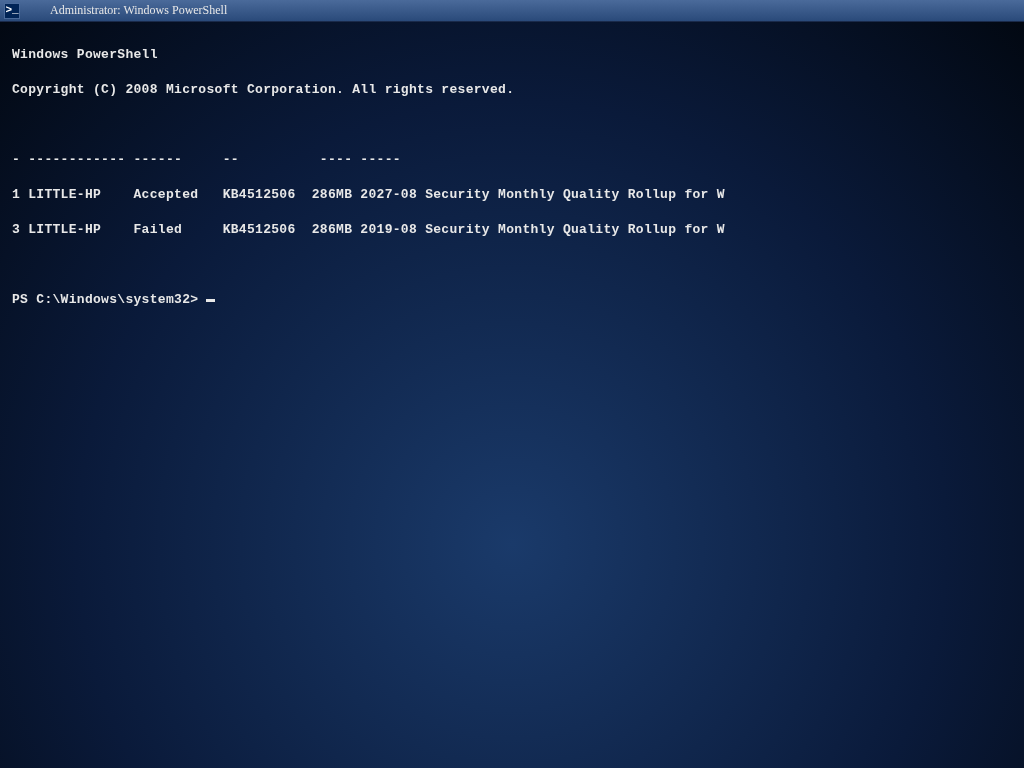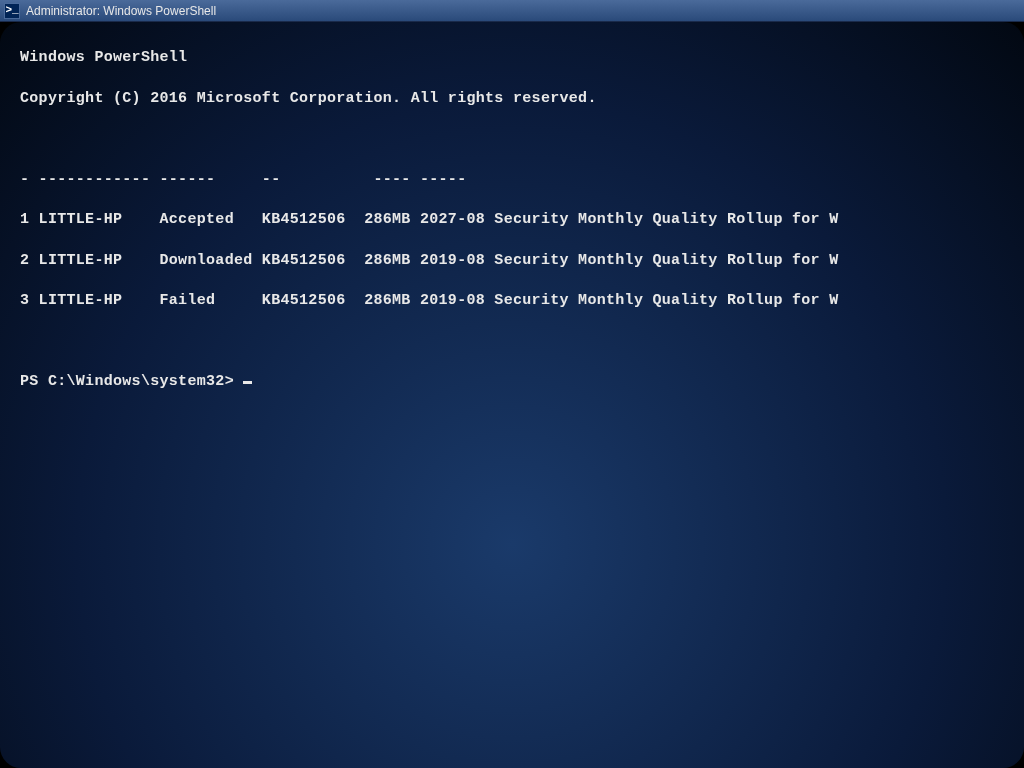--- a/index.html
+++ b/index.html
@@ -41,35 +41,35 @@
     }
     .titlebar-icon-inner {
       color: #ffffff;
       font-size: 11px;
       font-weight: bold;
       line-height: 1;
     }
     .titlebar-text {
       color: #e8e8e8;
       font-size: 12px;
-      font-family: Liberation Sans, sans-serif;
+      font-family: Liberation Serif, serif;
       white-space: nowrap;
+      margin-left: 24px;
     }
     .terminal {
       flex: 1;
       background: radial-gradient(ellipse at 50% 70%, #1a3a6a 0%, #0a1a3a 60%, #020812 100%);
-      padding: 6px 20px;
+      padding: 6px 12px;
       color: #e8e8e8;
-      font-size: 15px;
+      font-size: 13px;
       line-height: 1.35;
       white-space: pre;
       overflow: hidden;
       font-weight: bold;
       letter-spacing: 0.3px;
-      border-radius: 21px;
     }
     .terminal-line {
       white-space: pre;
     }
     .cursor {
       display: inline-block;
       width: 9px;
       height: 3px;
       background: #e8e8e8;
       vertical-align: baseline;
@@ -85,24 +85,23 @@
 
 <div class="window">
   <div class="titlebar">
     <div class="titlebar-icon">
       <span class="titlebar-icon-inner">&gt;_</span>
     </div>
     <div class="titlebar-text">Administrator: Windows PowerShell</div>
   </div>
   <div class="terminal">
 <div class="terminal-line">Windows PowerShell</div>
-<div class="terminal-line">Copyright (C) 2016 Microsoft Corporation. All rights reserved.</div>
+<div class="terminal-line">Copyright (C) 2008 Microsoft Corporation. All rights reserved.</div>
 <div class="terminal-line"></div>
 <div class="terminal-line"></div>
 <div class="terminal-line">- ------------ ------     --          ---- -----</div>
 <div class="terminal-line">1 LITTLE-HP    Accepted   KB4512506  286MB 2027-08 Security Monthly Quality Rollup for W</div>
-<div class="terminal-line">2 LITTLE-HP    Downloaded KB4512506  286MB 2019-08 Security Monthly Quality Rollup for W</div>
 <div class="terminal-line">3 LITTLE-HP    Failed     KB4512506  286MB 2019-08 Security Monthly Quality Rollup for W</div>
 <div class="terminal-line"></div>
 <div class="terminal-line"></div>
 <div class="terminal-line"><span>PS C:\Windows\system32&gt; </span><span class="cursor"></span></div>
   </div>
 </div>
 
 </body></html>

